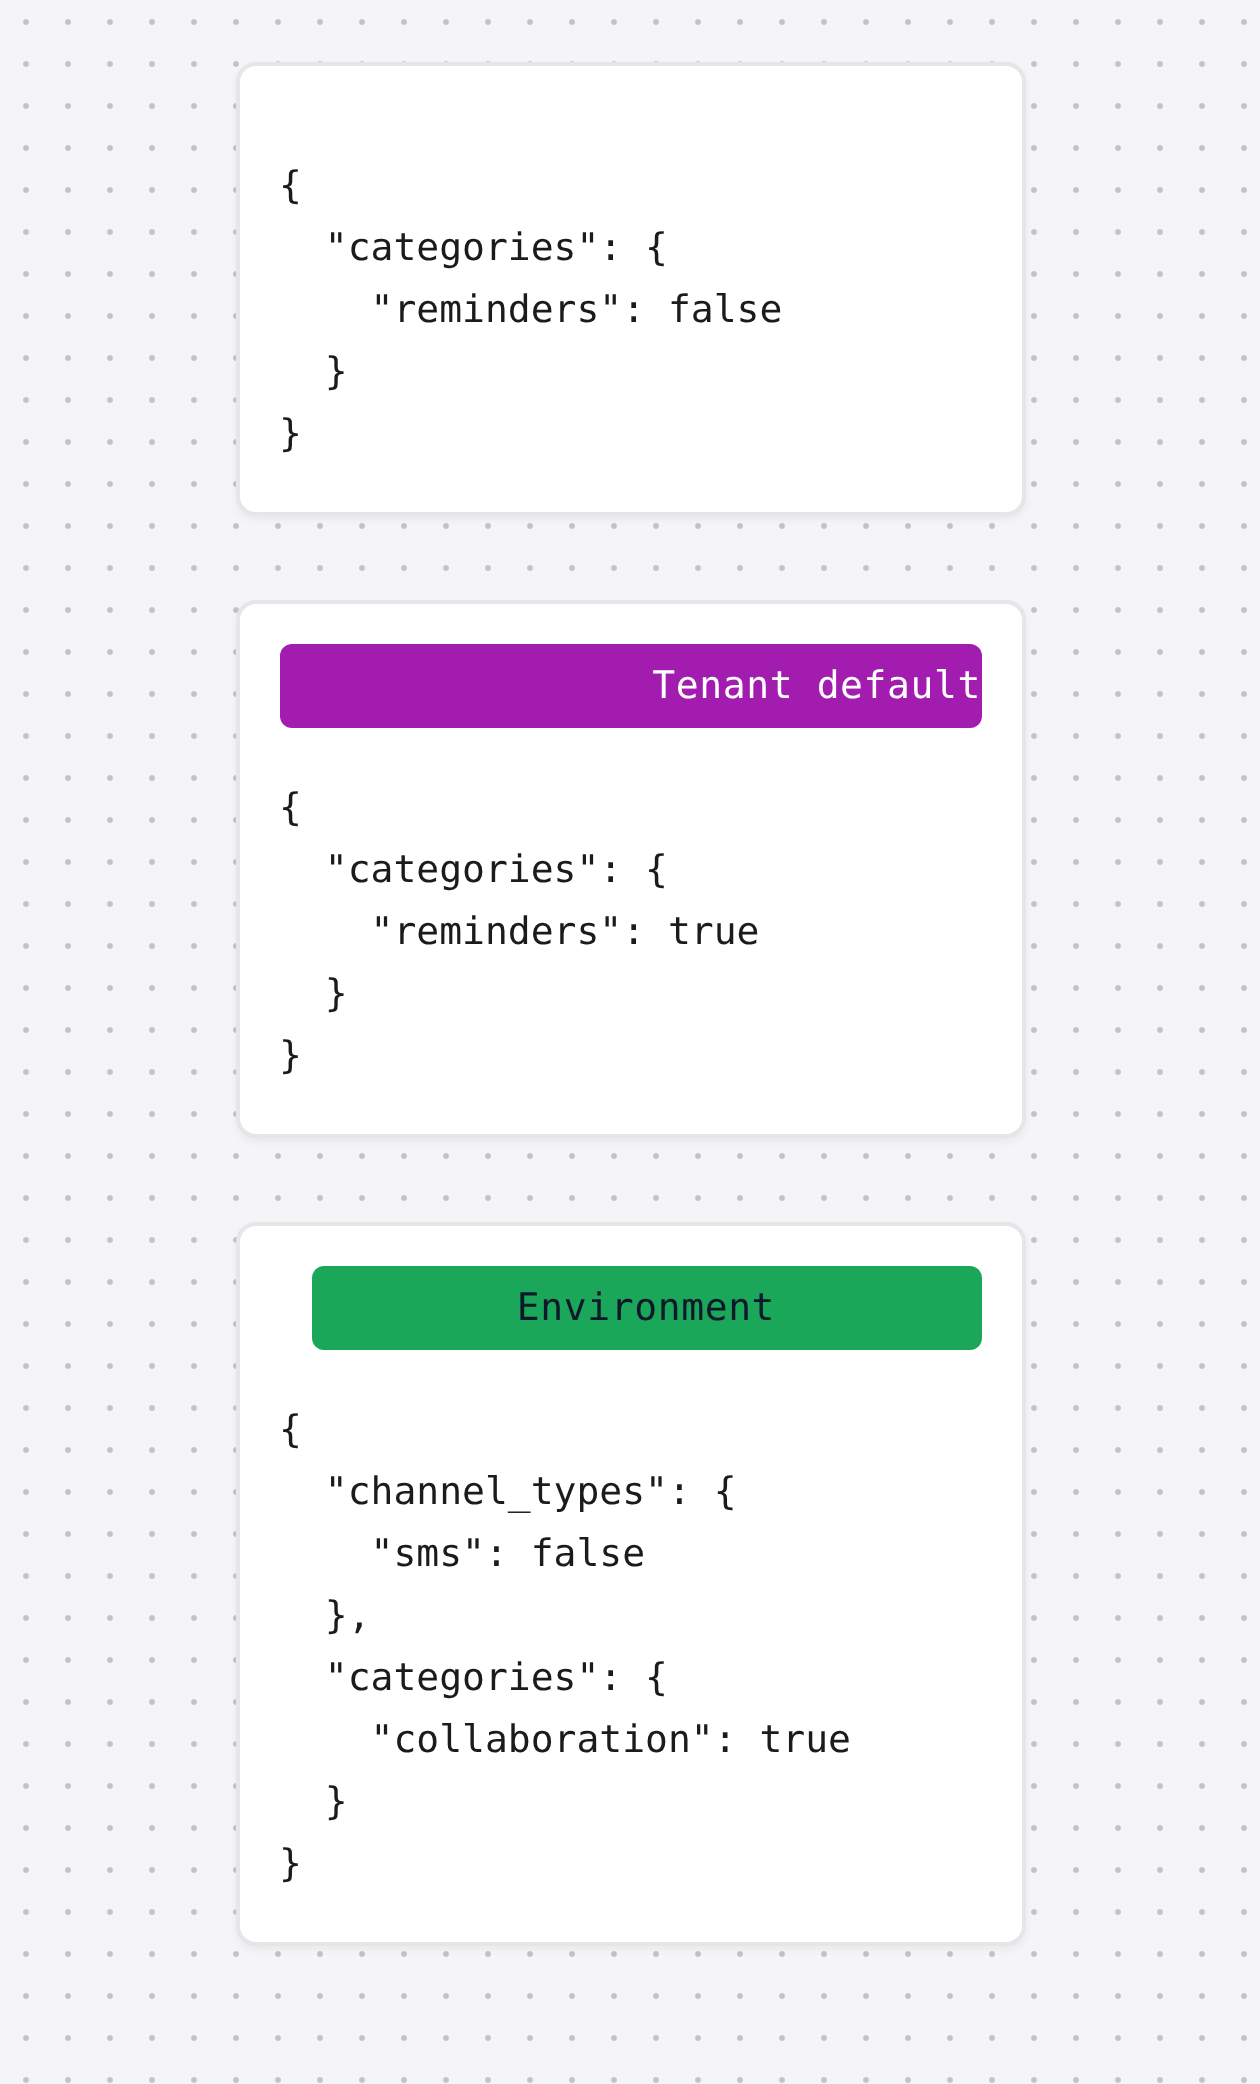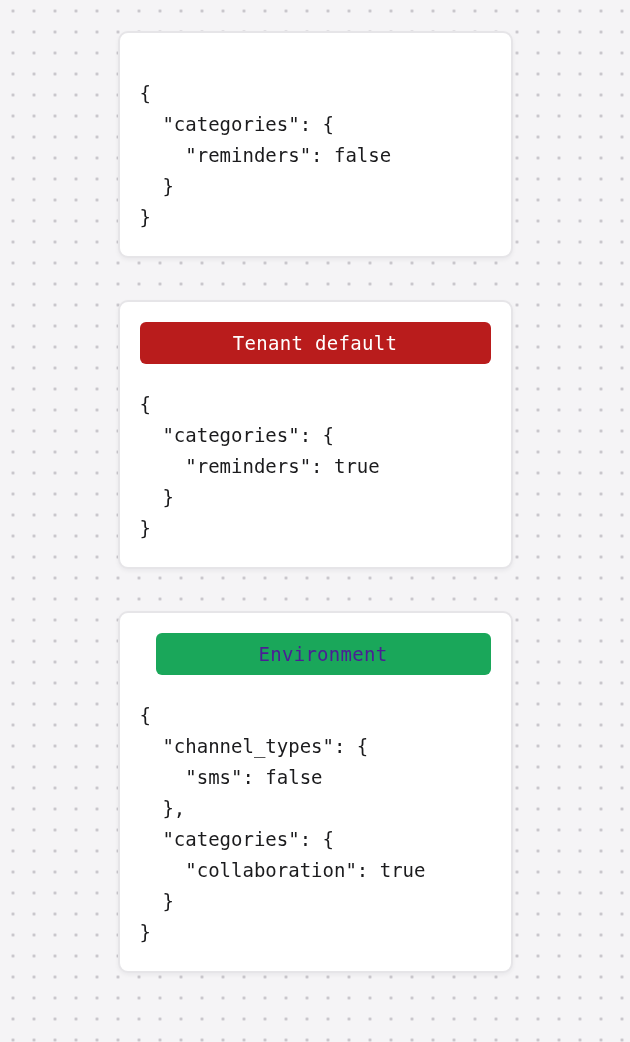--- a/index.html
+++ b/index.html
@@ -59,32 +59,32 @@
 
   <section class="card">
     <pre class="code">{
   "categories": {
     "reminders": false
   }
 }</pre>
   </section>
 
   <section class="card">
-    <div class="badge" style="background-color: #b91c1c; color: rgb(255, 255, 255);">
+    <div class="badge" style="background-color: #a21caf; color: rgb(255, 255, 255); justify-content: flex-end;">
       <span class="badge-label">Tenant default</span>
     </div>
     <pre class="code">{
   "categories": {
     "reminders": true
   }
 }</pre>
   </section>
 
   <section class="card">
-    <div class="badge" style="background-color: rgb(26, 167, 90); color: #4c1d95; margin-left: 16px;">
+    <div class="badge" style="background-color: rgb(26, 167, 90); color: #0f172a; margin-left: 16px;">
       <span class="badge-label">Environment</span>
     </div>
     <pre class="code">{
   "channel_types": {
     "sms": false
   },
   "categories": {
     "collaboration": true
   }
 }</pre>

